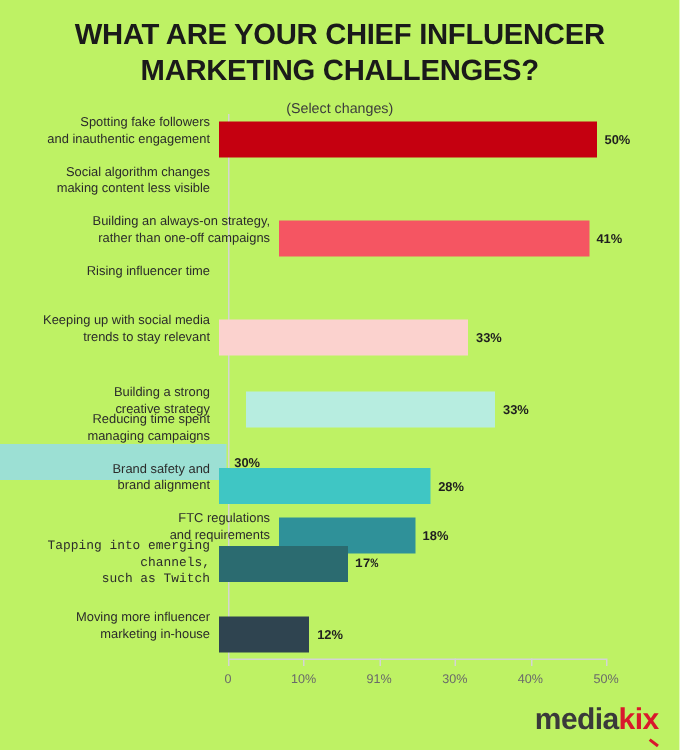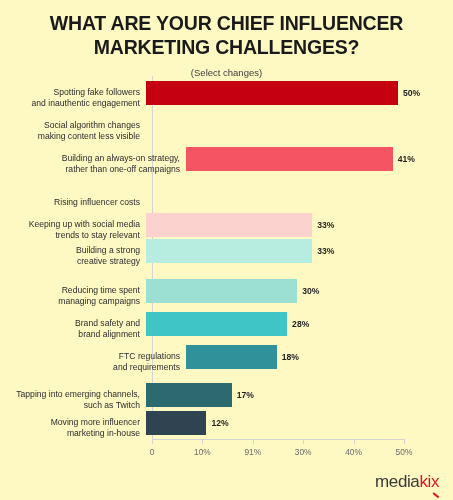--- a/index.html
+++ b/index.html
@@ -12,21 +12,21 @@
     height: 500px;
     font-family: "Liberation Sans", sans-serif;
     color: #231f20;
     overflow: hidden;
     position: relative;
   }
 
   #chart-card {
     position: absolute;
     inset: 0;
-    background: #fef9c3;
+    background: #bef264;
   }
 
   
   #header {
     padding-top: 12px;
     text-align: center;
   }
   #chart-title {
     font-size: 19.5px;
     font-weight: bold;
@@ -77,21 +77,21 @@
     width: 453px;
     height: 363px;
   }
 
   .row {
     position: absolute;
     left: 0;
     width: 453px;
     height: 33px;
     display: flex;
-    align-items: flex-end;
+    align-items: flex-start;
   }
 
   .row-label {
     width: 146px;
     padding-right: 6px;
     box-sizing: border-box;
     text-align: right;
     font-size: 8.6px;
     line-height: 1.3;
     color: #2b2b2b;
@@ -139,22 +139,22 @@
     color: #6a6a6a;
     transform: translateX(-50%);
     white-space: nowrap;
   }
 
   
   #logo {
     position: absolute;
     right: 14px;
     bottom: 10px;
-    font-size: 17px;
-    font-weight: normal;
+    font-size: 20px;
+    font-weight: bold;
     letter-spacing: -0.4px;
     line-height: 1;
     user-select: none;
     margin-left: 11px;
   }
   #logo-media { color: #3a3a3a; }
   #logo-kix {
     color: #d9182c;
     position: relative;
     display: inline-block;
@@ -199,39 +199,39 @@
         </div>
         <div class="row" style="top: 66px; padding-left: 40px;">
           <div class="row-label">Building an always-on strategy,
 rather than one-off campaigns</div>
           <div class="bar-wrap">
             <div class="bar" style="width: 206.64px; background: rgb(245, 85, 98);"></div>
             <div class="bar-value">41%</div>
           </div>
         </div>
         <div class="row" style="top: 99px;">
-          <div class="row-label">Rising influencer costs</div>
+          <div class="row-label">Rising influencer time</div>
         </div>
         <div class="row" style="top: 132px;">
           <div class="row-label">Keeping up with social media
 trends to stay relevant</div>
           <div class="bar-wrap">
             <div class="bar" style="width: 166.32px; background: rgb(251, 210, 206);"></div>
             <div class="bar-value">33%</div>
           </div>
         </div>
-        <div class="row" style="top: 158px;">
+        <div class="row" style="top: 180px; gap: 18px;">
           <div class="row-label">Building a strong
 creative strategy</div>
           <div class="bar-wrap">
             <div class="bar" style="width: 166.32px; background: rgb(183, 237, 224);"></div>
             <div class="bar-value">33%</div>
           </div>
         </div>
-        <div class="row" style="top: 198px;">
+        <div class="row" style="top: 198px; flex-direction: column;">
           <div class="row-label">Reducing time spent
 managing campaigns</div>
           <div class="bar-wrap">
             <div class="bar" style="width: 151.2px; background: rgb(156, 224, 212);"></div>
             <div class="bar-value">30%</div>
           </div>
         </div>
         <div class="row" style="top: 231px;">
           <div class="row-label">Brand safety and
 brand alignment</div>
@@ -241,21 +241,21 @@
           </div>
         </div>
         <div class="row" style="top: 264px; padding-left: 40px;">
           <div class="row-label">FTC regulations
 and requirements</div>
           <div class="bar-wrap">
             <div class="bar" style="width: 90.72px; background: rgb(47, 145, 153);"></div>
             <div class="bar-value">18%</div>
           </div>
         </div>
-        <div class="row" style="top: 302px;">
+        <div class="row" style="top: 283px; font-family: Liberation Mono, monospace;">
           <div class="row-label">Tapping into emerging channels,
 such as Twitch</div>
           <div class="bar-wrap">
             <div class="bar" style="width: 85.68px; background: rgb(43, 107, 112);"></div>
             <div class="bar-value">17%</div>
           </div>
         </div>
         <div class="row" style="top: 330px;">
           <div class="row-label">Moving more influencer
 marketing in-house</div>

